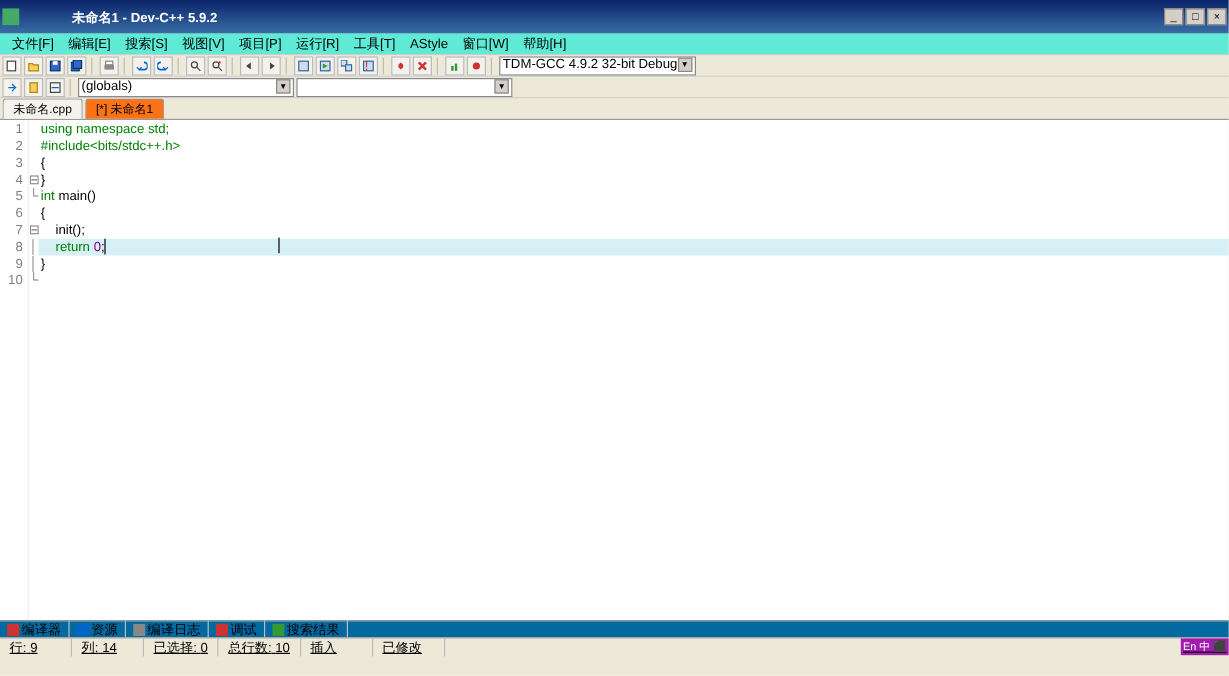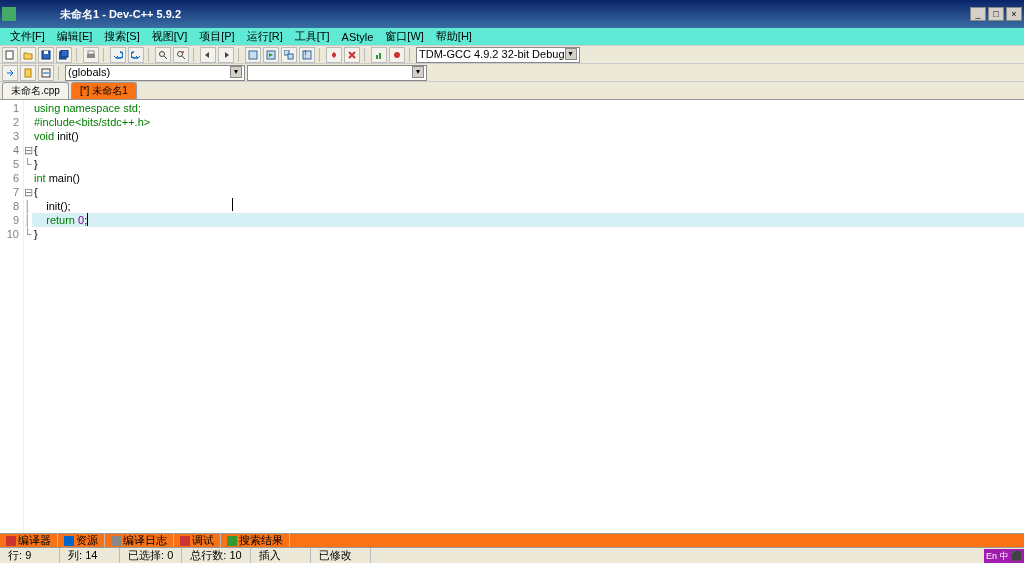--- a/index.html
+++ b/index.html
@@ -25,24 +25,24 @@
 .gutter { width:24px; background:#fff; border-right:1px solid #eee; text-align:right; padding-right:4px; color:#808080; font-family:Consolas,monospace; font-size:12px; line-height:14px; padding-top:1px; }
 .foldcol { width:8px; background:#fff; font-family:Consolas,monospace; font-size:9px; line-height:14px; color:#808080; padding-top:1px; text-align:center; }
 .foldcol div { height:14px; }
 .code { flex:1; font-family:Consolas,monospace; font-size:12px; line-height:14px; padding-top:1px; cursor:text; position:relative; }
 .codeline { height:14px; padding-left:2px; white-space:pre; }
 .codeline.hl { background:#d6f0f5; }
 .caret { display:inline-block; width:1px; height:13px; background:#000; vertical-align:text-bottom; }
 .tcursor { position:absolute; left:200px; top:98px; width:1px; height:13px; background:#000; }
 .kw-green { color:#008000; }
 .kw-num { color:#800080; }
-.bottombar { height:14px; background:#f97316; border-top:1px solid #999; display:flex; align-items:center; font-size:10px; }
+.bottombar { height:14px; background:#0369a1; border-top:1px solid #999; display:flex; align-items:center; font-size:10px; }
 .bottab { padding:0 6px; border-right:1px solid #bbb; cursor:pointer; display:flex; align-items:center; gap:2px; }
 .ico { width:10px; height:10px; display:inline-block; }
-.statusbar { height:16px; background:#ece9d8; border-top:1px solid #999; display:flex; align-items:flex-end; font-size:10px; }
+.statusbar { height:32px; background:#ece9d8; border-top:1px solid #999; display:flex; align-items:flex-start; font-size:10px;text-decoration:underline; }
 .statusbar .cell { padding:0 8px; border-right:1px solid #bbb; min-width:60px; }
 .statusbar .spacer { flex:1; }
 .imebox { width:40px; height:14px; background:#a21caf; color:#fff; text-align:center; font-size:9px; line-height:14px; }
 </style>
 </head>
 <body>
 
 <div class="titlebar">
   <div class="icon"></div>
   <div class="title">未命名1 - Dev-C++ 5.9.2</div>
@@ -244,21 +244,20 @@
       <div></div>
       <div>⊟</div>
       <div>│</div>
       <div>│</div>
       <div>└</div>
     </div>
   <div class="code" id="codearea">
     <div class="tcursor"></div>
   <div class="codeline"><span class="kw-green">using namespace std;</span></div>
       <div class="codeline"><span class="kw-green">#include&lt;bits/stdc++.h&gt;</span></div>
-      <div class="codeline"><span class="kw-green">void</span><span> init()</span></div>
       <div class="codeline"><span>{</span></div>
       <div class="codeline"><span>}</span></div>
       <div class="codeline"><span class="kw-green">int</span><span> main()</span></div>
       <div class="codeline"><span>{</span></div>
       <div class="codeline"><span>    init();</span></div>
       <div class="codeline hl"><span>    </span><span class="kw-green">return</span><span> </span><span class="kw-num">0</span><span>;</span><span class="caret"></span></div>
       <div class="codeline"><span>}</span></div>
     </div>
 </div>
 

